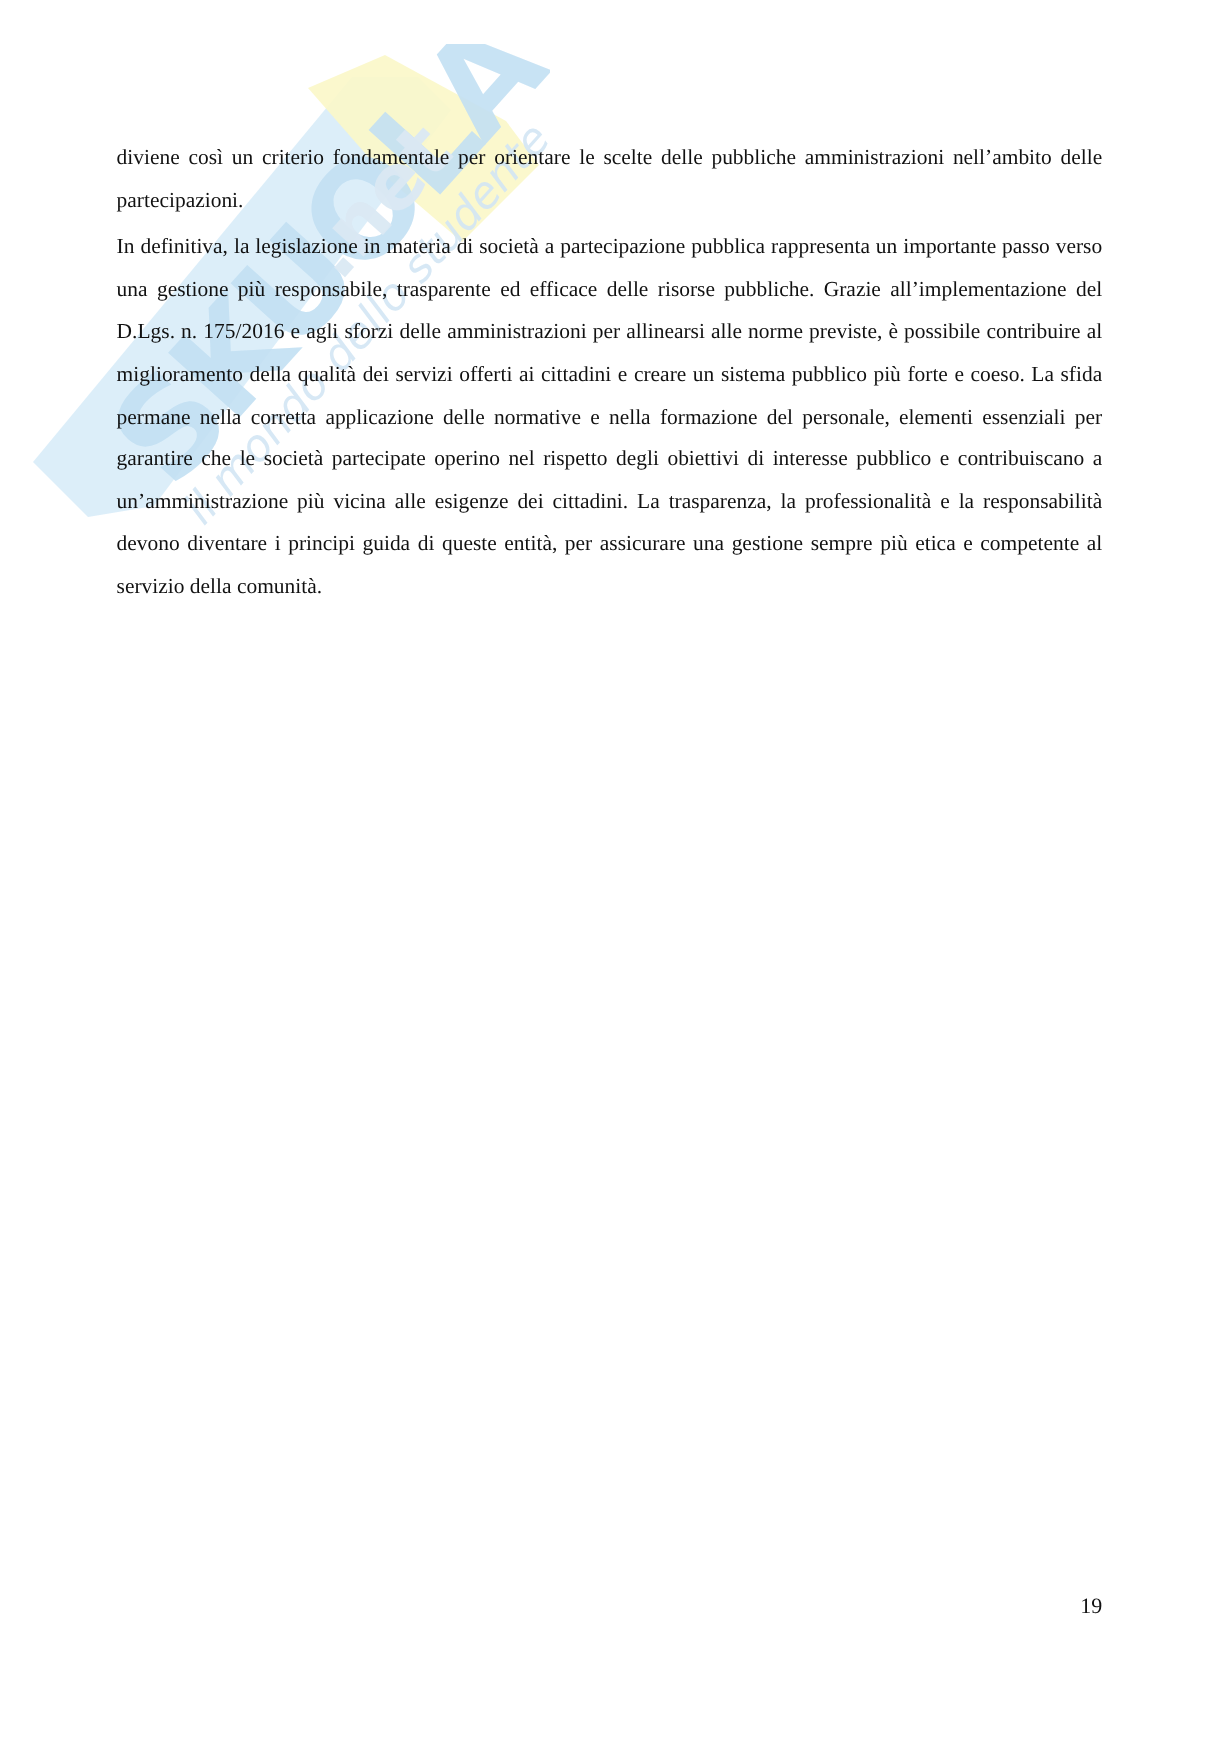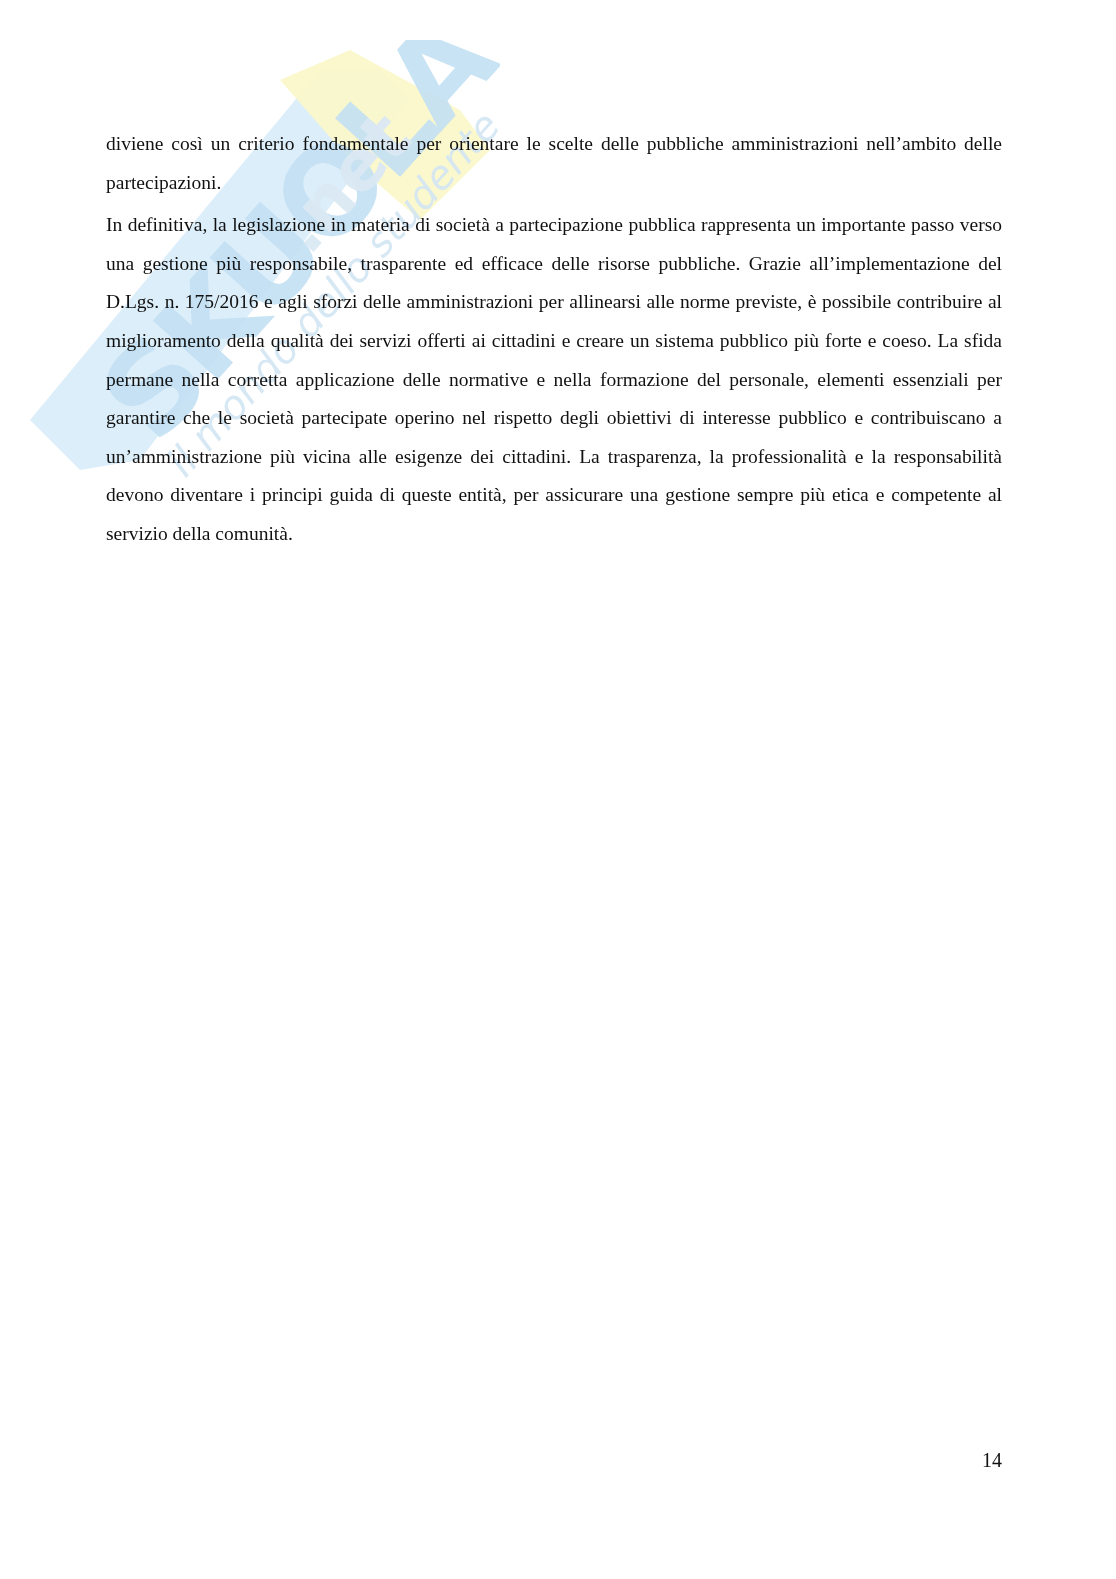--- a/index.html
+++ b/index.html
@@ -71,13 +71,13 @@
       <text x="90" y="330" font-family="DejaVu Sans, sans-serif" font-size="40" font-style="italic" fill="#d3e6f4" stroke="none">il mondo dello studente</text>
     </g>
   </svg>
 </div>
 
 <main class="page-body">
   <p class="para">diviene così un criterio fondamentale per orientare le scelte delle pubbliche amministrazioni nell’ambito delle partecipazioni.</p>
   <p class="para">In definitiva, la legislazione in materia di società a partecipazione pubblica rappresenta un importante passo verso una gestione più responsabile, trasparente ed efficace delle risorse pubbliche. Grazie all’implementazione del D.Lgs. n. 175/2016 e agli sforzi delle amministrazioni per allinearsi alle norme previste, è possibile contribuire al miglioramento della qualità dei servizi offerti ai cittadini e creare un sistema pubblico più forte e coeso. La sfida permane nella corretta applicazione delle normative e nella formazione del personale, elementi essenziali per garantire che le società partecipate operino nel rispetto degli obiettivi di interesse pubblico e contribuiscano a un’amministrazione più vicina alle esigenze dei cittadini. La trasparenza, la professionalità e la responsabilità devono diventare i principi guida di queste entità, per assicurare una gestione sempre più etica e competente al servizio della comunità.</p>
 </main>
 
-<div class="page-number">14</div>
+<div class="page-number">19</div>
 
 </body></html>

